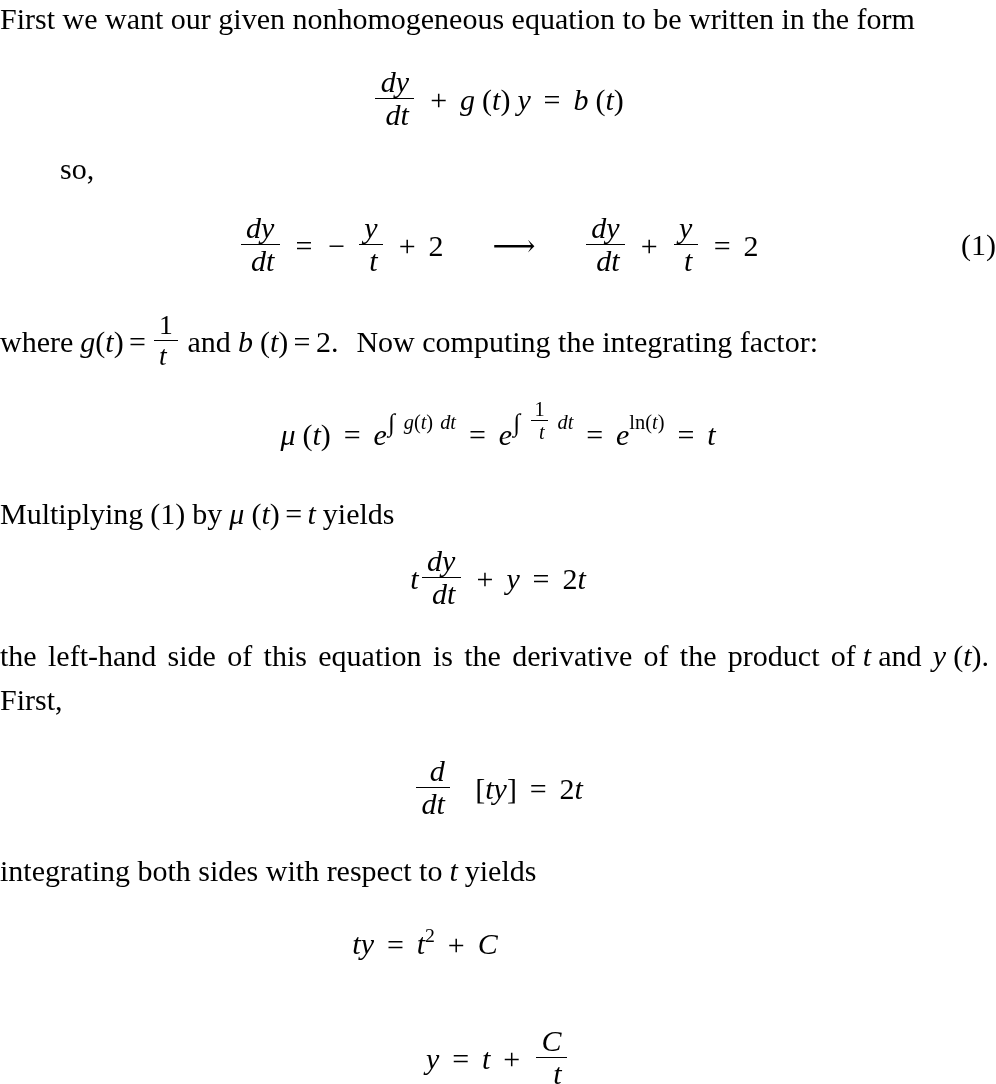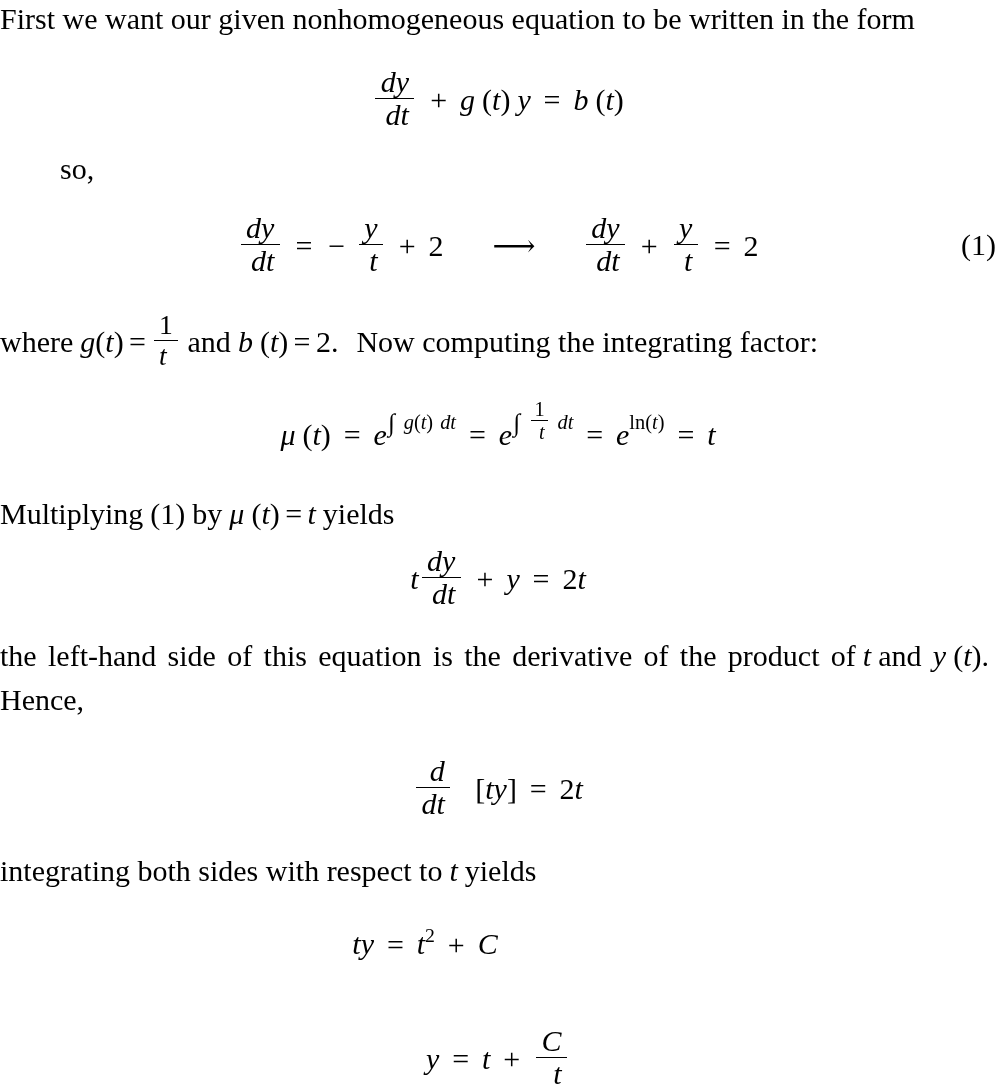--- a/index.html
+++ b/index.html
@@ -224,21 +224,21 @@
       </span>
       <span class="mo">+</span>
       <span class="mi">y</span>
       <span class="mo">=</span>
       <span class="mn">2</span><span class="mi">t</span>
     </span>
   </div>
 
   <p class="para justify-all" id="line-lhs">
     <span>the left-hand side of this equation is the derivative of the product of</span><span class="spacer-thin"></span><span class="mi inline-math">t</span><span class="spacer-thin"></span><span>and</span>
-    <span class="inline-math"><span class="mi">y</span><span class="spacer-thin"></span><span class="mo paren">(</span><span class="mi">t</span><span class="mo paren">)</span><span>.</span></span><span class="spacer-thin"></span><span>Hence,</span>
+    <span class="inline-math"><span class="mi">y</span><span class="spacer-thin"></span><span class="mo paren">(</span><span class="mi">t</span><span class="mo paren">)</span><span>.</span></span><span class="spacer-thin"></span><span>First,</span>
   </p>
 
   <div class="display" id="eq-derivative">
     <span class="eqn">
       <span class="frac">
         <span class="num"><span class="mi">d</span></span>
         <span class="den"><span class="mi">d</span><span class="mi">t</span></span>
       </span>
       <span class="spacer-thin"></span>
       <span class="mo paren">[</span><span class="mi">t</span><span class="mi">y</span><span class="mo paren">]</span>

